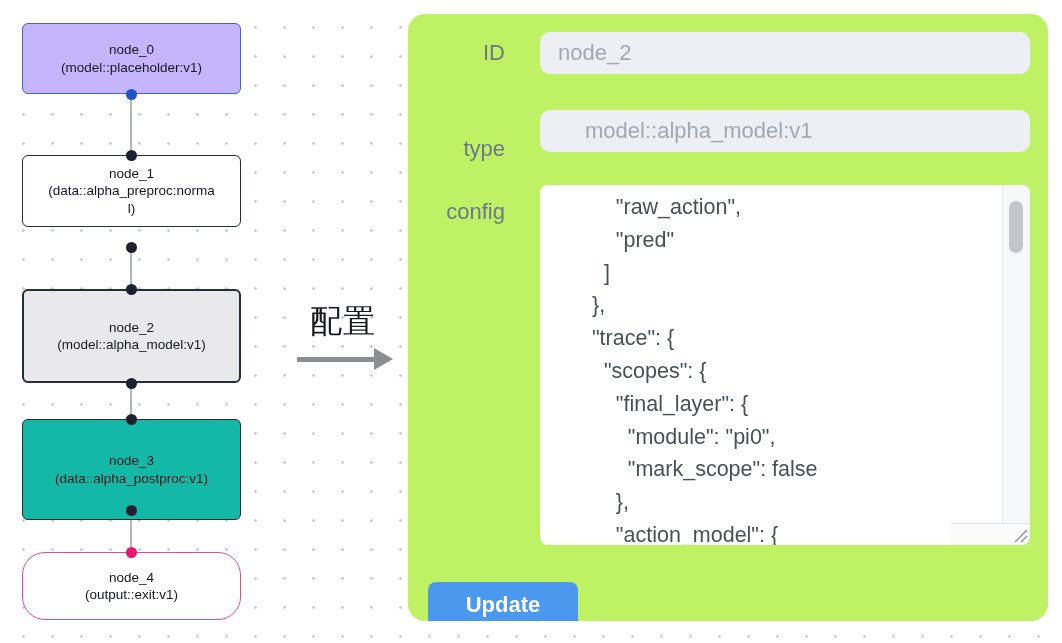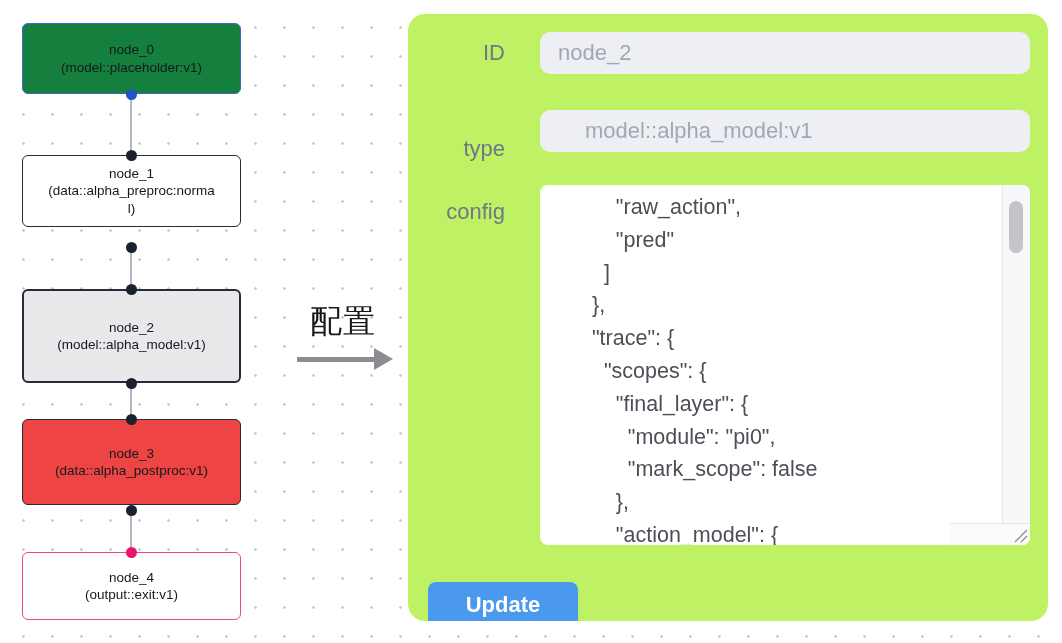--- a/index.html
+++ b/index.html
@@ -80,44 +80,44 @@
   }
 </style>
 </head>
 <body>
 
 <div class="flow">
     <div class="edge" style="top: 94px; height: 61px;"></div>
     <div class="edge" style="top: 247px; height: 42px;"></div>
     <div class="edge" style="top: 383px; height: 36px;"></div>
     <div class="edge" style="top: 510px; height: 42px;"></div>
-    <div class="node" style="top: 23px; height: 71px; border-color: rgb(61, 102, 207); background: #15803d;">
+    <div class="node" style="top: 23px; height: 71px; border-color: rgb(61, 102, 207); background: #c4b5fd;">
       <div class="ntitle">node_0</div>
       <div class="nsub">(model::placeholder:v1)</div>
     </div>
     <div class="dot" style="top: 88.5px; background: rgb(33, 83, 203);"></div>
     <div class="node" style="top: 155px; height: 72px; border-color: rgb(37, 43, 56); background: rgb(255, 255, 255);">
       <div class="ntitle">node_1</div>
       <div class="nsub">(data::alpha_preproc:normal)</div>
     </div>
     <div class="dot" style="top: 149.5px; background: rgb(27, 33, 48);"></div>
     <div class="dot" style="top: 241.5px; background: rgb(27, 33, 48);"></div>
     <div class="node" style="top: 289px; height: 94px; border-color: rgb(38, 44, 57); background: rgb(233, 233, 235); border-width: 2px;">
       <div class="ntitle">node_2</div>
       <div class="nsub">(model::alpha_model:v1)</div>
     </div>
     <div class="dot" style="top: 283.5px; background: rgb(27, 33, 48);"></div>
     <div class="dot" style="top: 377.5px; background: rgb(27, 33, 48);"></div>
-    <div class="node" style="top: 419px; height: 86px; border-color: rgb(37, 43, 56); background: #ef4444;">
+    <div class="node" style="top: 419px; height: 101px; border-color: rgb(37, 43, 56); background: #14b8a6;">
       <div class="ntitle">node_3</div>
       <div class="nsub">(data::alpha_postproc:v1)</div>
     </div>
     <div class="dot" style="top: 413.5px; background: rgb(27, 33, 48);"></div>
     <div class="dot" style="top: 504.5px; background: rgb(27, 33, 48);"></div>
-    <div class="node" style="top: 552px; height: 68px; border-color: rgb(233, 73, 140); background: rgb(255, 255, 255);">
+    <div class="node" style="top: 552px; height: 68px; border-color: rgb(233, 73, 140); background: rgb(255, 255, 255); border-radius: 23px;">
       <div class="ntitle">node_4</div>
       <div class="nsub">(output::exit:v1)</div>
     </div>
     <div class="dot" style="top: 546.5px; background: rgb(234, 21, 110);"></div>
   </div>
 
 <div class="transfer">
   <div class="transfer-label">配置</div>
   <div class="arrow">
     <div class="shaft"></div>

